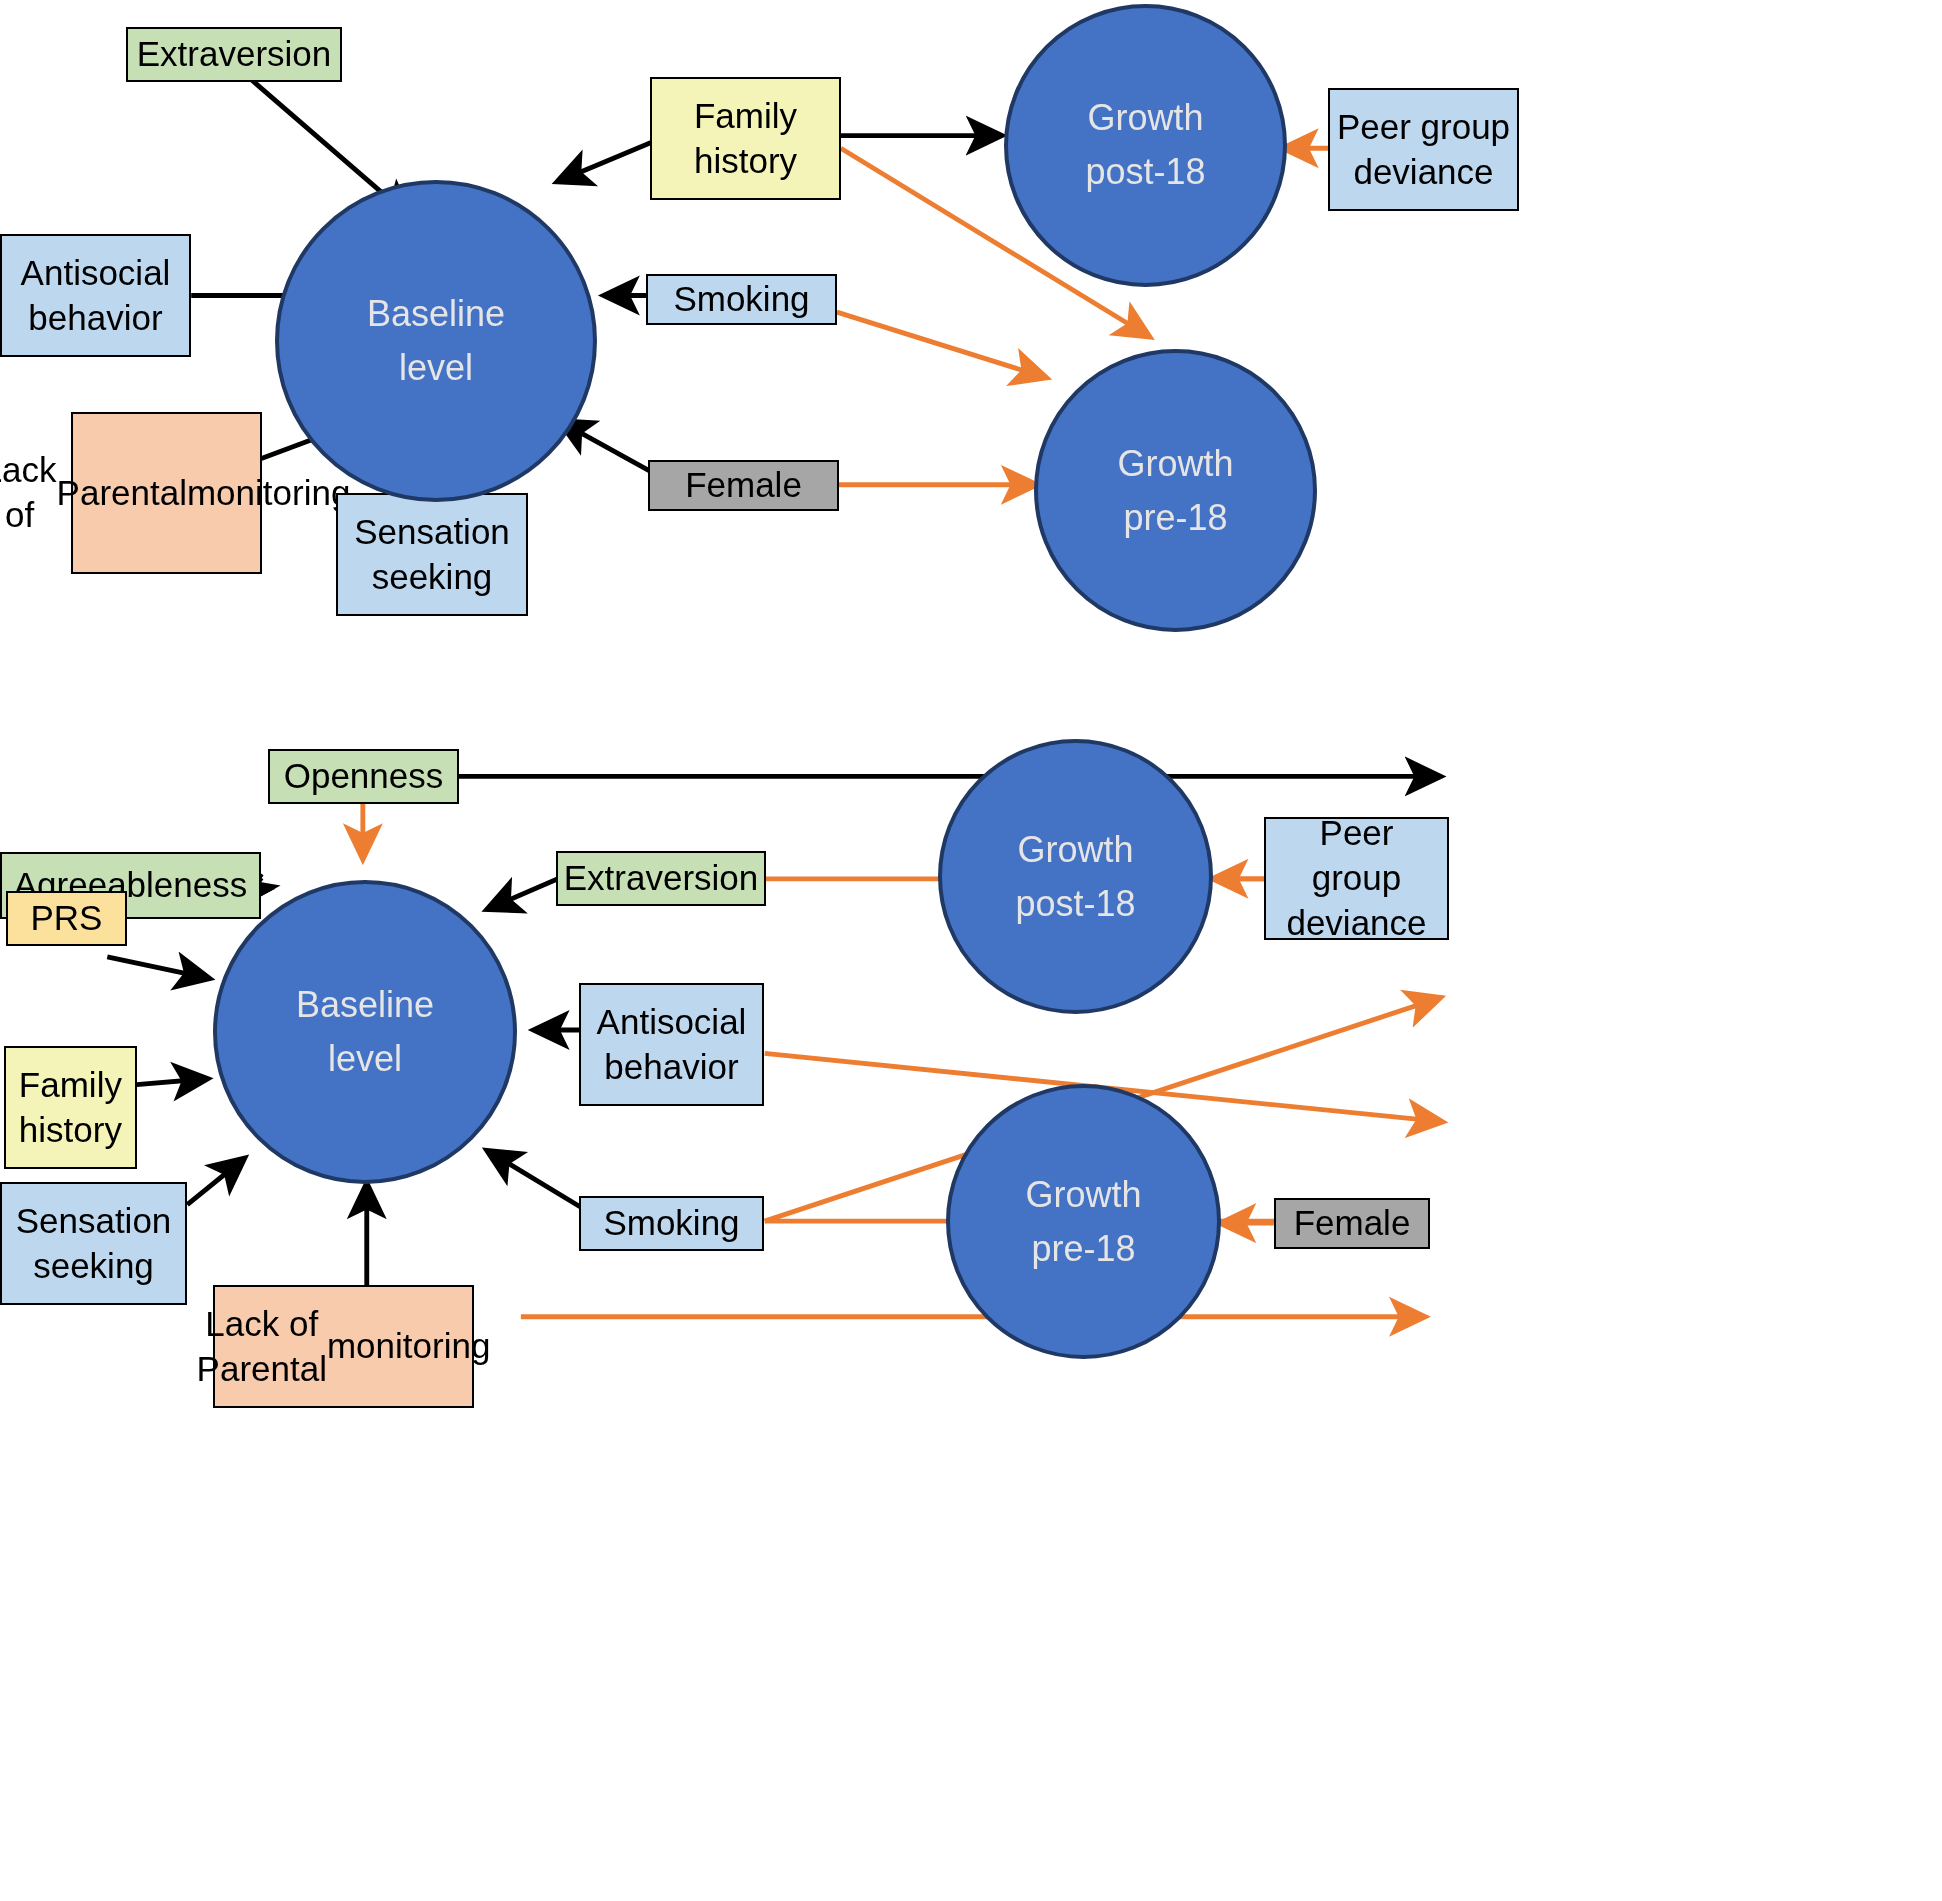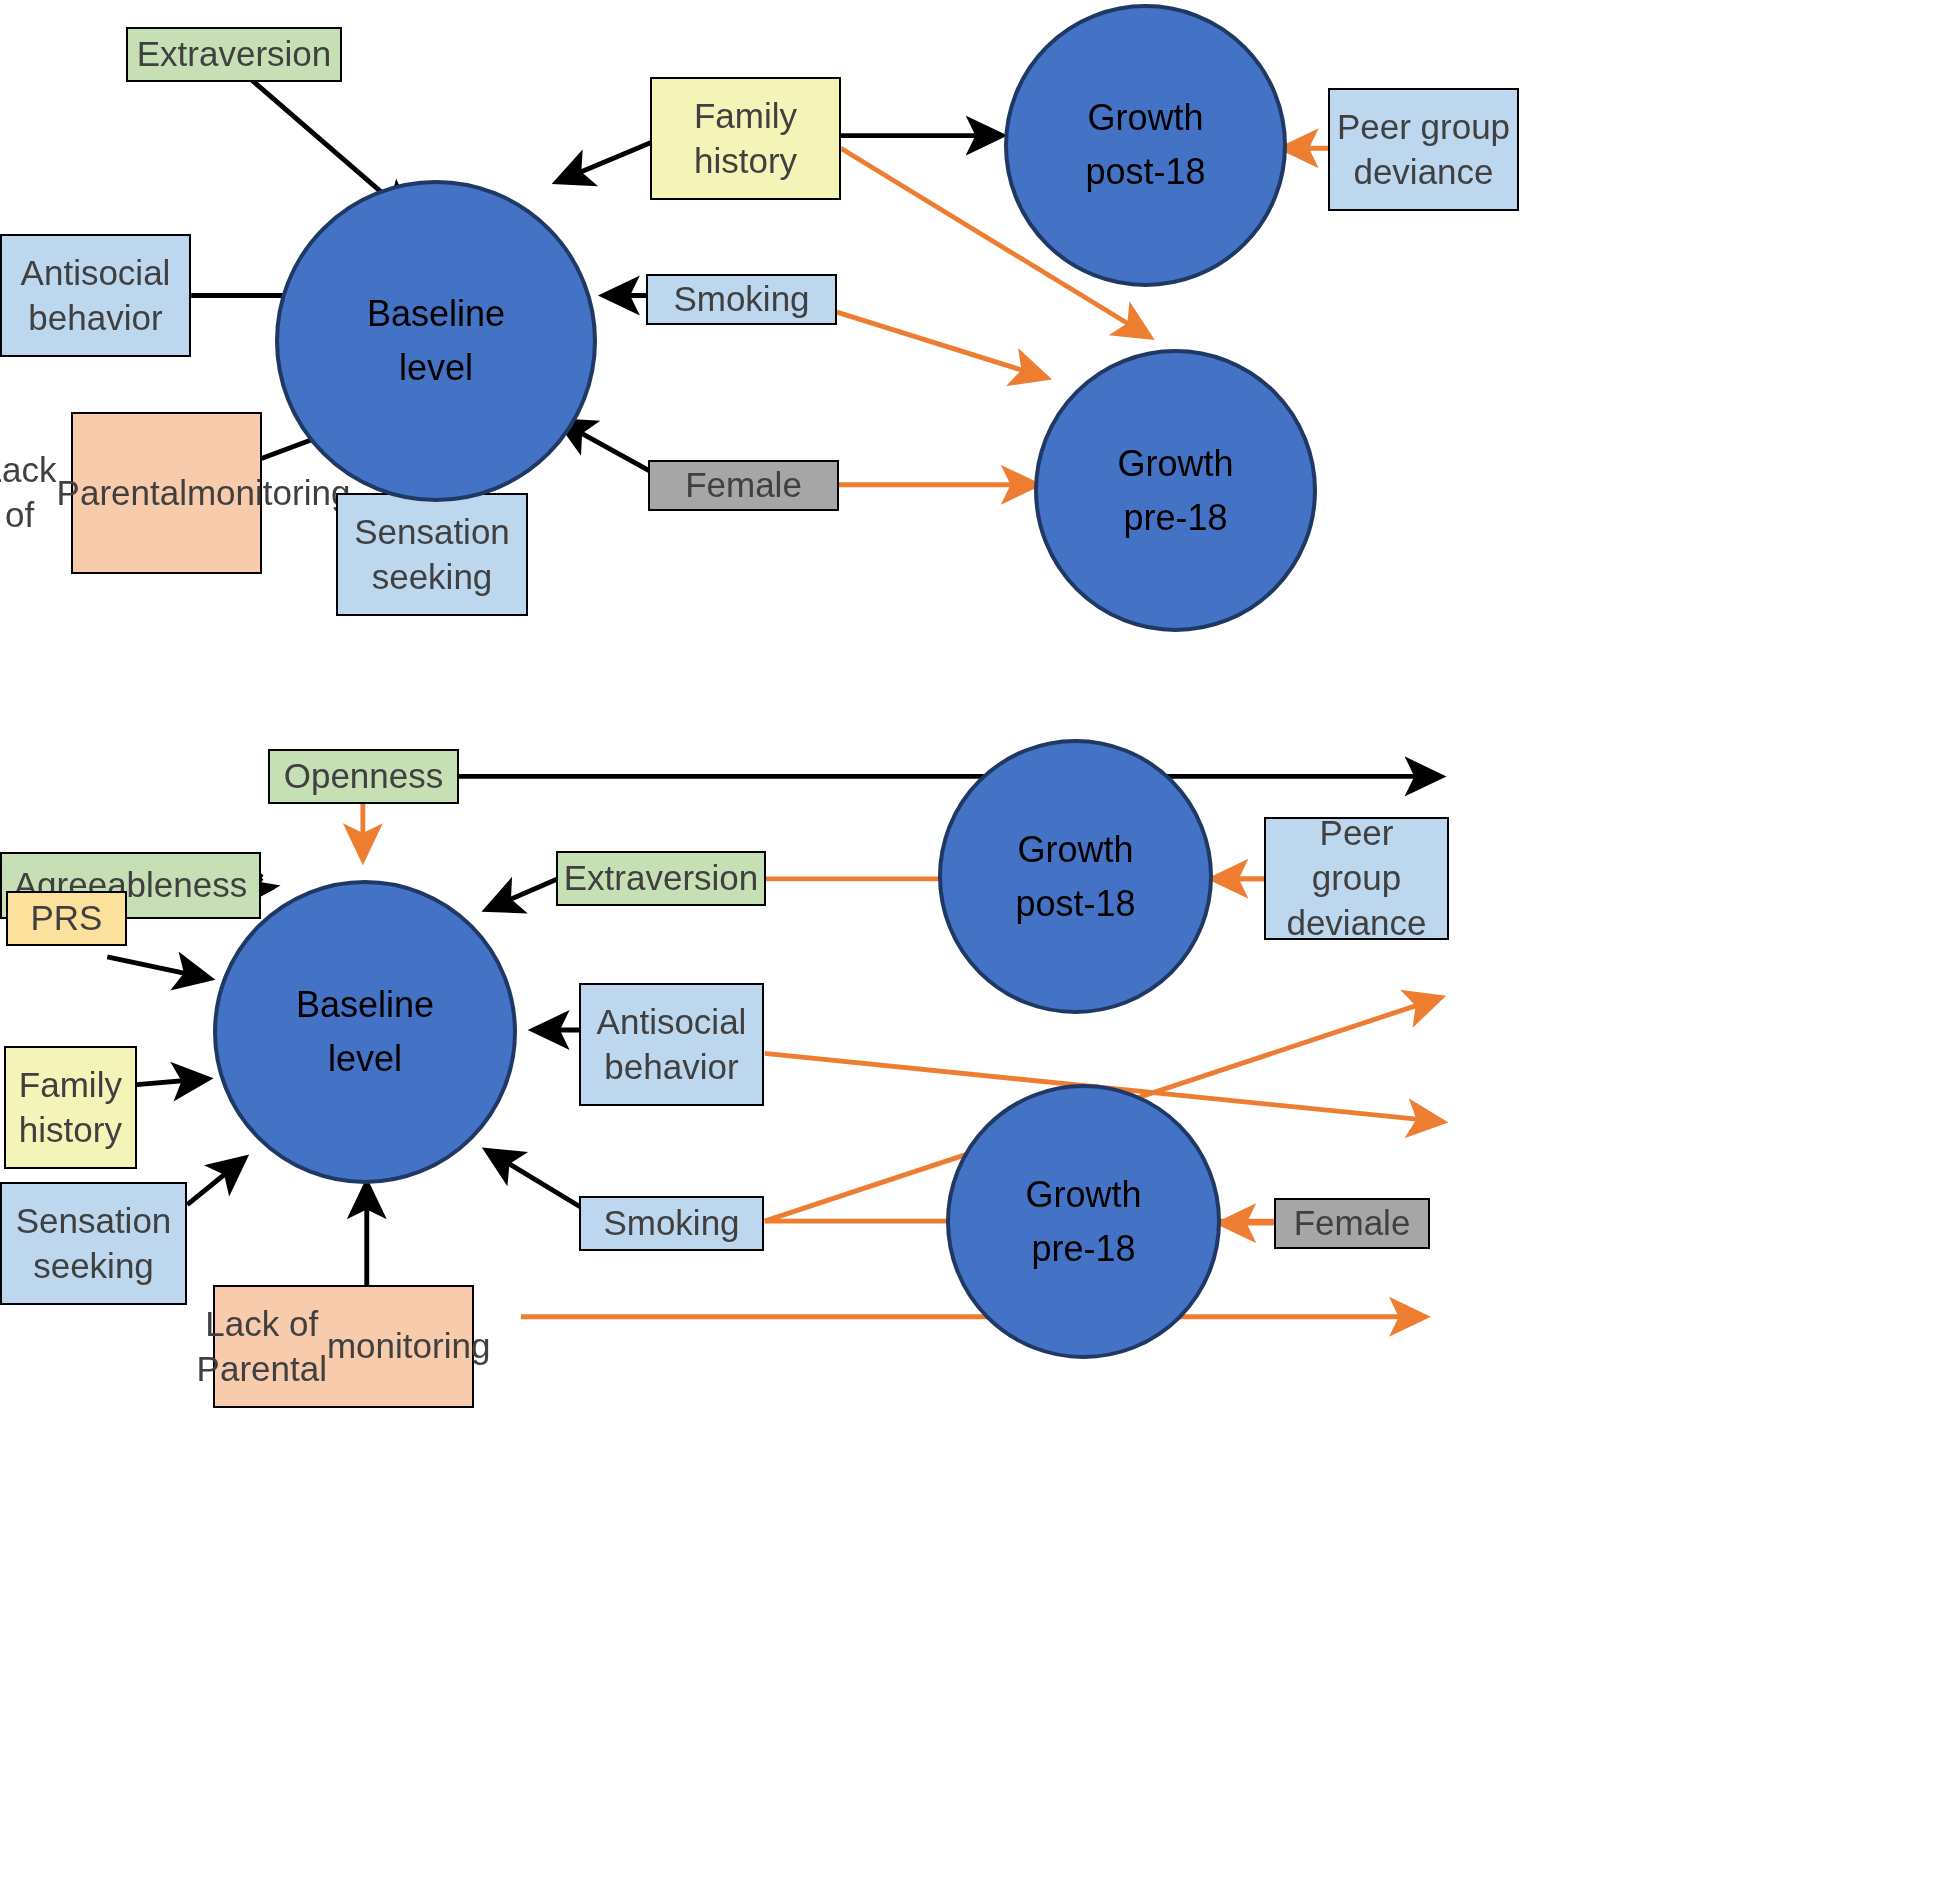--- a/index.html
+++ b/index.html
@@ -27,38 +27,38 @@
     pointer-events: none;
   }
   .node {
     position: absolute;
     box-sizing: border-box;
     display: flex;
     align-items: center;
     justify-content: center;
     text-align: center;
     line-height: 1.28;
-    color: #404040;
+    color: #000000;
   }
   .box {
     border: 2.9px solid #000000;
     font-size: 35px;
     padding: 2px 5.9px;
   }
   .box.green  { background: #c6dfb4; }
   .box.blue   { background: #bdd7ee; }
   .box.peach  { background: #f8cbad; }
   .box.paleyl { background: #f4f4b8; }
   .box.amber  { background: #fce19c; }
   .box.grey   { background: #a6a6a6; }
   .circle {
     border: 4.9px solid #1f3864;
     background: #4472c4;
     border-radius: 50%;
-    color: #000000;
+    color: #e5e5e5;
     font-size: 36px;
     line-height: 1.5;
   }
   .caption {
     position: absolute;
     font-size: 39px;
     color: #000000;
     white-space: nowrap;
   }
 </style>

